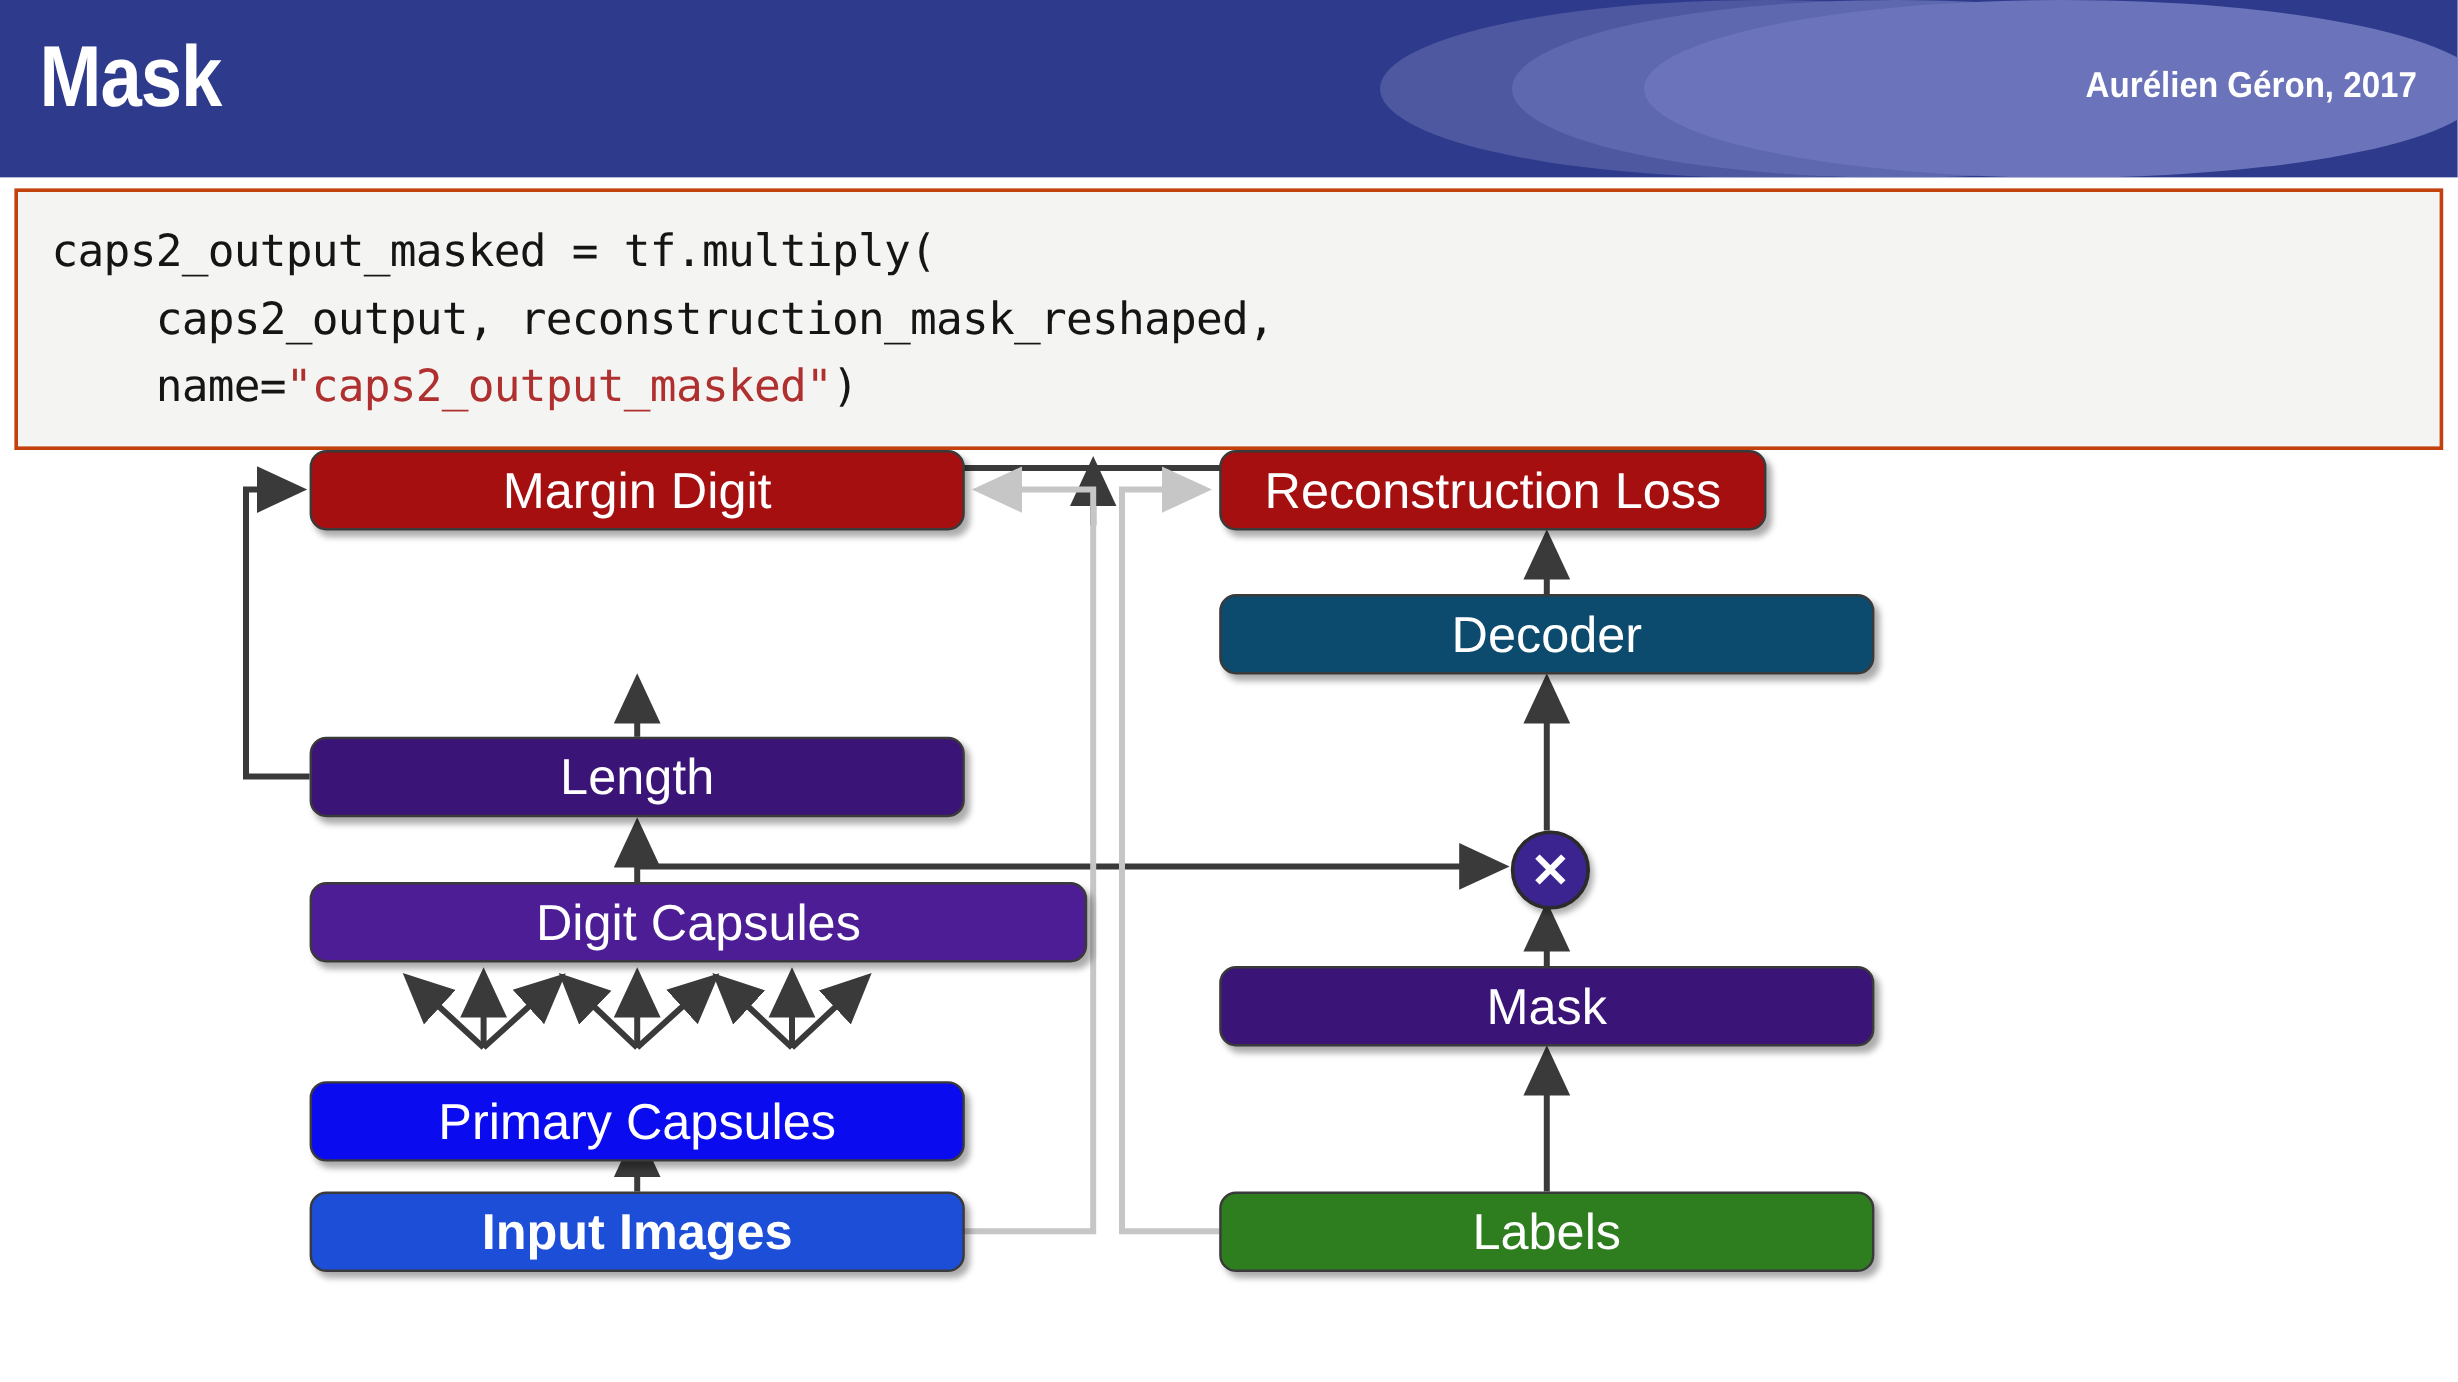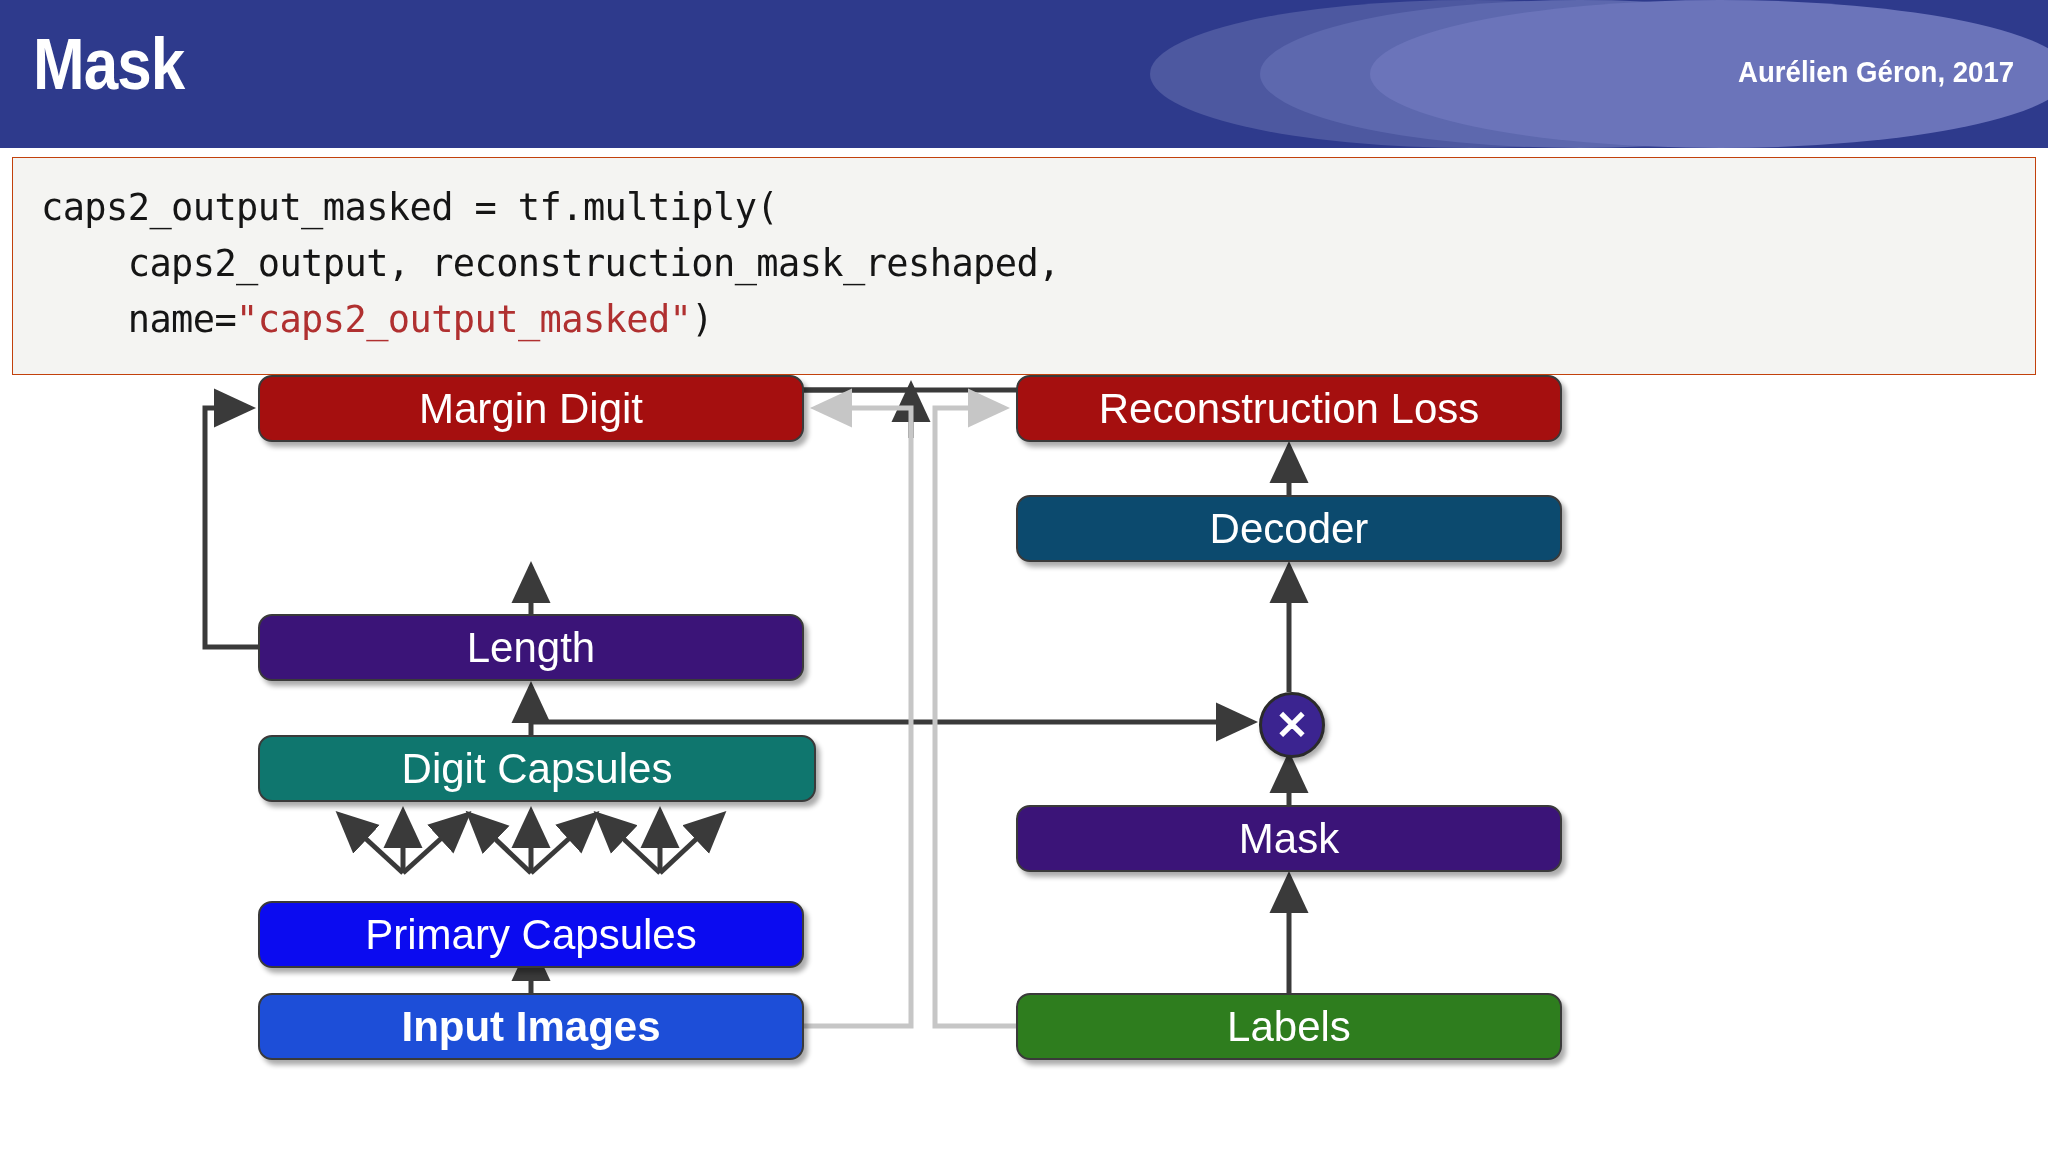--- a/index.html
+++ b/index.html
@@ -18,21 +18,21 @@
              line-height:1;font-stretch:condensed;transform:scaleX(.86);
              transform-origin:left center;}
   .hdr-author{position:absolute;right:34px;top:55px;color:#ffffff;
               font-size:30px;font-weight:bold;transform:scaleX(.92);
               transform-origin:right center;}
   .hdr-rule{position:absolute;left:0;top:148px;width:2048px;height:4px;
             background:#ffffff;}
 
   
   .code-box{position:absolute;left:12px;top:157px;width:2024px;height:218px;
-            background:#f4f4f2;border:1px solid #c2410c;box-sizing:border-box;}
+            background:#f4f4f2;border:3px solid #c2410c;box-sizing:border-box;}
   .code-pre{position:absolute;left:28px;top:22px;margin:0;
             font-family:"DejaVu Sans Mono","Liberation Mono",monospace;
             font-size:37px;line-height:56px;color:#151515;
             white-space:pre;letter-spacing:-0.6px;}
   .str{color:#b03030;}
 
   
   .diagram{position:absolute;left:0;top:375px;width:2048px;height:777px;}
   .diagram svg{position:absolute;left:0;top:0;}
 
@@ -118,31 +118,31 @@
       <path d="M1016,651 L935,651 L935,33 L1004,33" marker-end="url(#ah-gray)"></path>
     </g>
   </svg>
 
   <div class="node" style="left:258px;top:0px;width:546px;height:67px;background:#a50f0f;">
     <span>Margin Digit</span>
   </div>
   <div class="node" style="left:258px;top:239px;width:546px;height:67px;background:#3b1478;">
     <span>Length</span>
   </div>
-  <div class="node" style="left:258px;top:360px;width:558px;height:67px;background:#0f766e;">
+  <div class="node" style="left:258px;top:360px;width:648px;height:67px;background:#4c1d95;">
     <span>Digit Capsules</span>
   </div>
   <div class="node" style="left:258px;top:498px;width:546px;height:67px;background:#0b0bf0;margin-top:28px;">
     <span>Primary Capsules</span>
   </div>
   <div class="node" style="left:258px;top:618px;width:546px;height:67px;background:#1d4ed8;font-weight:bold;">
     <span>Input Images</span>
   </div>
 
-  <div class="node" style="left:1016px;top:0px;width:546px;height:67px;background:#a50f0f;">
+  <div class="node" style="left:1016px;top:0px;width:456px;height:67px;background:#a50f0f;">
     <span>Reconstruction Loss</span>
   </div>
   <div class="node" style="left:1016px;top:120px;width:546px;height:67px;background:#0c4a6e;">
     <span>Decoder</span>
   </div>
   <div class="node" style="left:1016px;top:430px;width:546px;height:67px;background:#3b1478;">
     <span>Mask</span>
   </div>
   <div class="node" style="left:1016px;top:618px;width:546px;height:67px;background:#2e7d1e;">
     <span>Labels</span>

